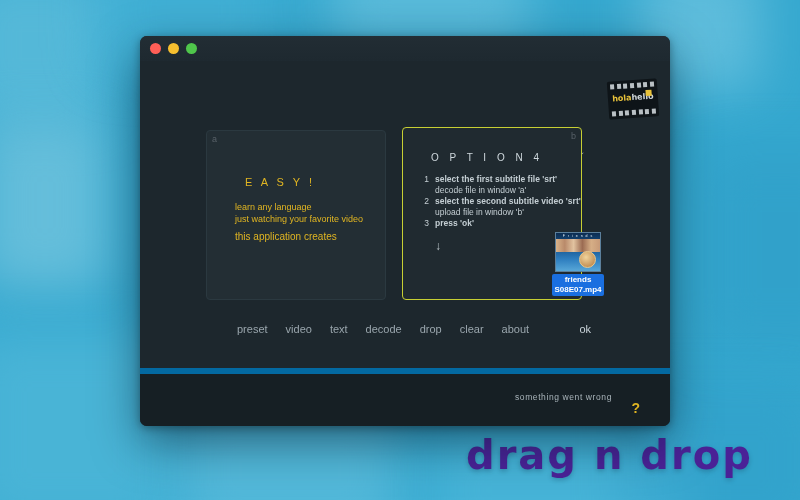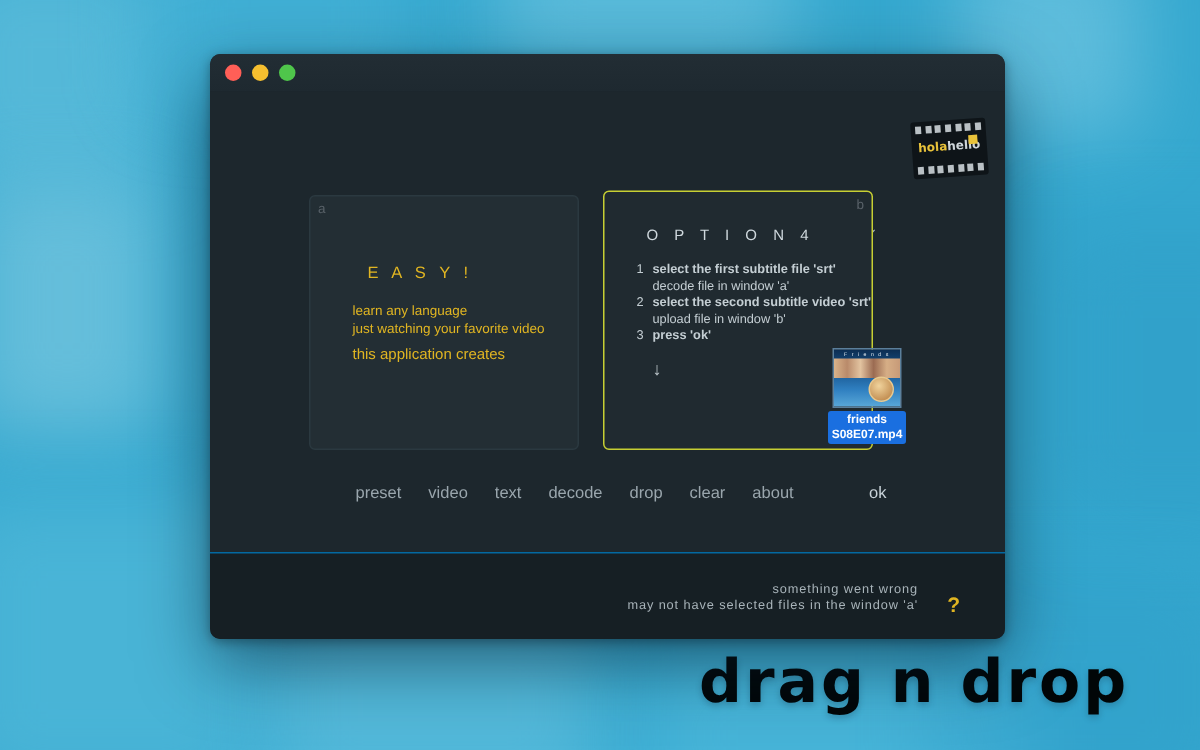--- a/index.html
+++ b/index.html
@@ -24,21 +24,21 @@
   }
 
   
   #dnd-text {
     position: absolute;
     left: 466px; top: 432px;
     font-family: "DejaVu Sans", sans-serif;
     font-size: 40px;
     font-weight: 700;
     letter-spacing: 2px;
-    color: #000000;
+    color: #4c1d95;
     text-shadow: 0 2px 5px rgba(30,90,120,.45);
     opacity: .96;
     white-space: nowrap;
   }
 
   
   #window {
     position: absolute;
     left: 140px; top: 36px;
     width: 530px; height: 390px;
@@ -248,21 +248,21 @@
     cursor: pointer;
     white-space: nowrap;
   }
   #menu .spacer { flex: 1 1 auto; }
   #menu .item.ok { color: #c9d3d9; }
 
   
   #statusbar {
     flex: 0 0 58px;
     background: #161f24;
-    border-top: 1px solid #0369a1;
+    border-top: 6px solid #0369a1;
     position: relative;
   }
   #status-msg {
     position: absolute;
     right: 58px; top: 18px;
     text-align: right;
     color: #a9b4ba;
     font-size: 8.5px;
     line-height: 11px;
     letter-spacing: .6px;
@@ -393,19 +393,18 @@
         <div class="item">about</div>
         <div class="spacer"></div>
         <div class="item ok">ok</div>
       </div>
 
     </div>
 
     <div id="statusbar">
       <div id="status-msg">
         <div>something  went  wrong</div>
-        <div>may  not  have  selected  files  in  the  window  'a'</div>
       </div>
       <div id="help-icon">?</div>
     </div>
 
   </div>
 </div>
 
 </body></html>

